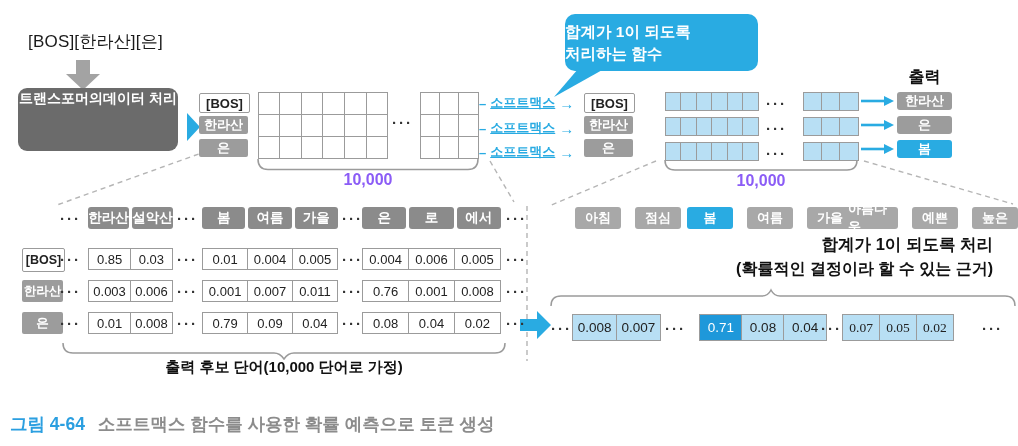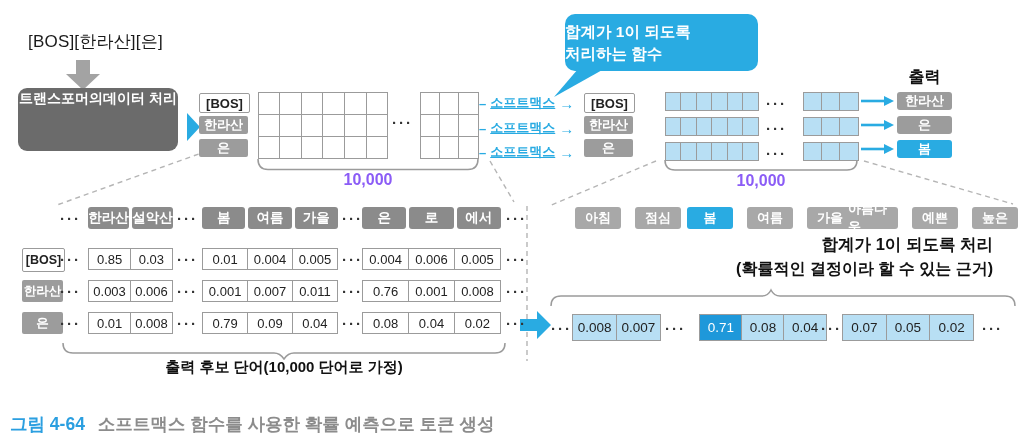--- a/index.html
+++ b/index.html
@@ -76,21 +76,21 @@
 
   
   .chips{position:absolute;top:207px;height:22px;display:flex;gap:14px;}
   .cg1{left:575px;} .cg2{left:687px;} .cg3{left:845px;}
   .chip{min-width:40px;padding:0 3px;background:var(--chip-gray);color:#fff;font-weight:bold;
         font-size:13px;border-radius:3px;display:flex;align-items:center;justify-content:center;}
   .chip.hl{background:var(--blue);}
   .note{left:545px;top:234px;width:448px;text-align:right;font-weight:bold;color:#111;}
   .note .n1{font-size:16.5px;} .note .n2{font-size:16px;margin-top:3px;}
   .rgrp{position:absolute;top:314px;height:27px;display:flex;}
-  .rg1{left:572px;width:89px;} .rg2{left:699px;width:128px;text-align:right;} .rg3{left:842px;width:132px;}
+  .rg1{left:572px;width:89px;} .rg2{left:699px;width:128px;text-align:right;} .rg3{left:842px;width:112px;font-family:Liberation Serif, serif;}
   .rcell{flex:1;background:var(--light-blue);border:1.3px solid var(--border-gray);
          display:flex;align-items:center;justify-content:center;font-size:13.5px;color:#222;}
   .rcell + .rcell{margin-left:-1.3px;}
   .rcell.hl{background:var(--highlight-blue);color:#fff;}
 
   
   .fig-cap{left:10px;top:412px;font-size:17.5px;font-weight:bold;white-space:nowrap;}
   .fig-cap .num{color:var(--caption-blue);}
   .fig-cap .txt{color:var(--caption-gray);margin-left:8px;}
 </style>

